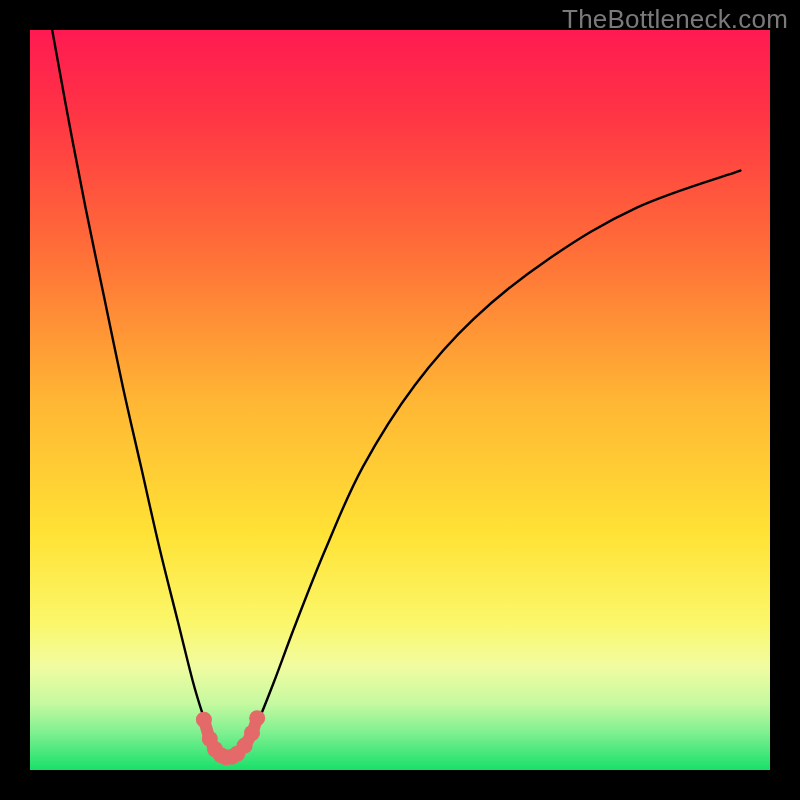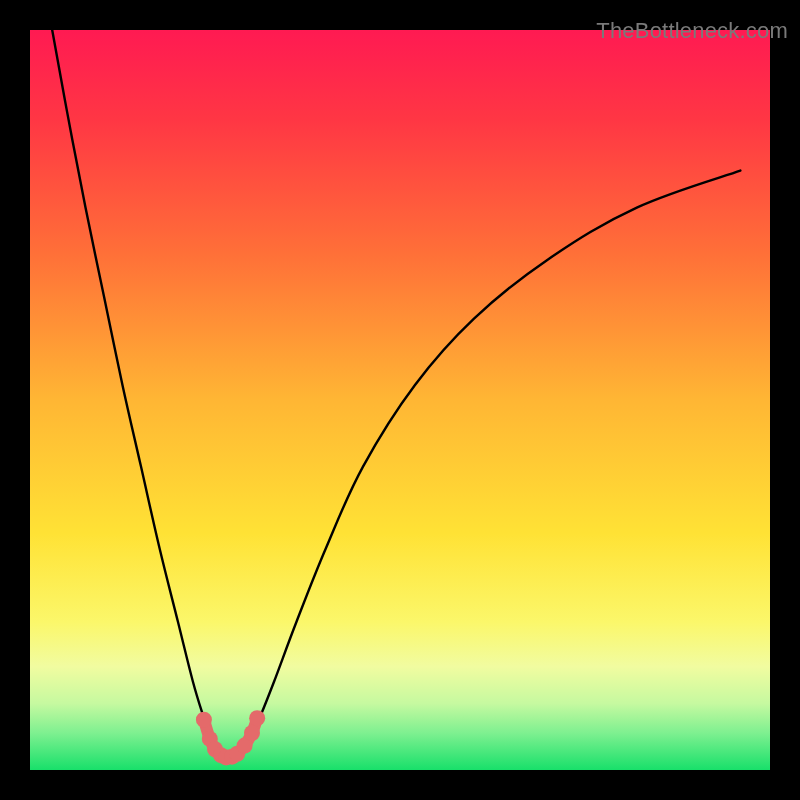--- a/index.html
+++ b/index.html
@@ -21,24 +21,24 @@
   }
   .plot-area {
     position: absolute;
     left: 0;
     top: 0;
     width: 740px;
     height: 740px;
   }
   .watermark {
     position: absolute;
-    top: 18px;
+    top: 4px;
     right: 12px;
     color: #7a7a7a;
-    font-size: 22px;
+    font-size: 26px;
     font-weight: 500;
     letter-spacing: 0.2px;
     font-family: Arial, sans-serif;
   }
   svg { display: block; }
 </style>
 </head>
 <body>
 
 <div class="frame">

